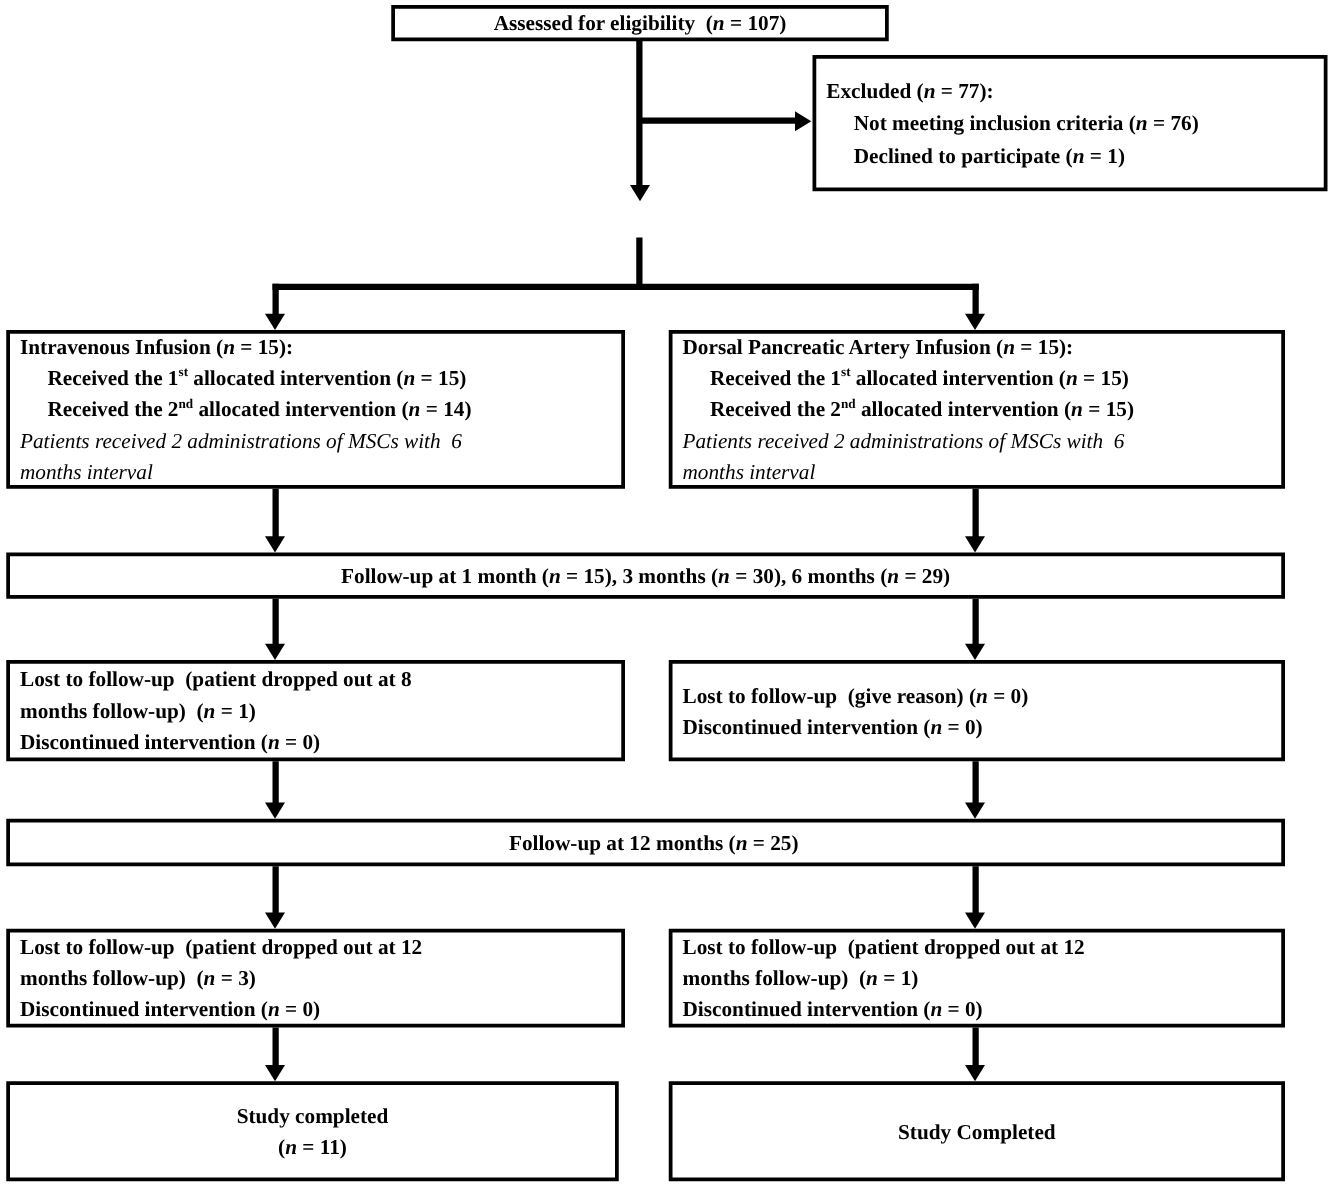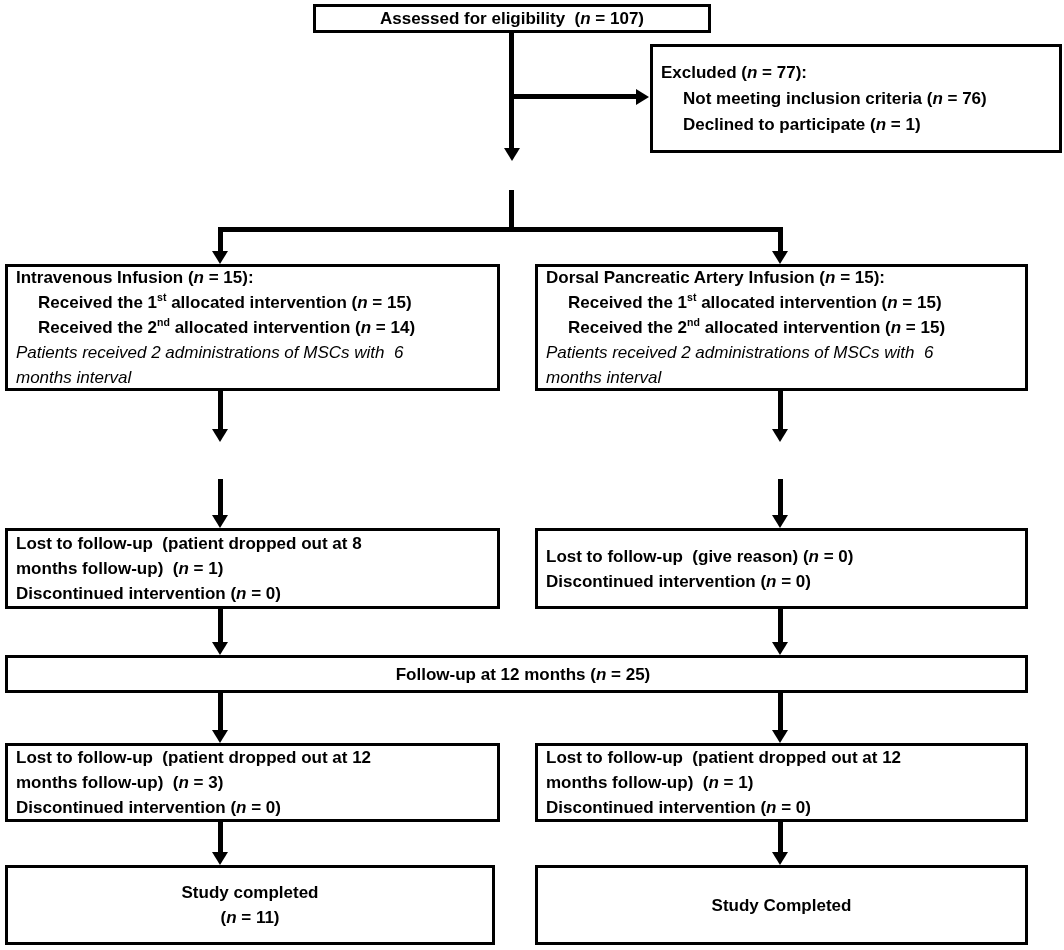--- a/index.html
+++ b/index.html
@@ -1,18 +1,18 @@
 <!DOCTYPE html>
 <html><head>
 <meta charset="utf-8">
 <style>
   html,body{margin:0;padding:0;background:#ffffff;}
   #canvas{
     position:relative;width:1064px;height:950px;background:#ffffff;
-    font-family:Liberation Sans, sans-serif;color:#000;overflow:hidden;
+    font-family:Liberation Serif, serif;color:#000;overflow:hidden;
   }
   .fbox{
     position:absolute;border:3px solid #000;background:#fff;box-sizing:border-box;
     font-weight:bold;font-size:17px;line-height:25px;
     display:flex;flex-direction:column;justify-content:center;
     padding:2px 8px;
   }
   .bl{white-space:pre-wrap;}
   .bl.indent{padding-left:22px;}
   .bl.italic{font-style:italic;font-weight:normal;}
@@ -56,20 +56,23 @@
     </div>
 
   <div class="fbox" style="left:535px;top:264px;width:493px;height:127px;">
       <div class="bl">Dorsal Pancreatic Artery Infusion (<i>n</i> = 15):</div>
       <div class="bl indent">Received the 1<sup>st</sup> allocated intervention (<i>n</i> = 15)</div>
       <div class="bl indent">Received the 2<sup>nd</sup> allocated intervention (<i>n</i> = 15)</div>
       <div class="bl italic">Patients received 2 administrations of MSCs with  6</div>
       <div class="bl italic">months interval</div>
     </div>
 
+  <div class="fbox" style="left:5px;top:442px;width:1023px;height:37px;">
+      <div class="bl center">Follow-up at 1 month (<i>n</i> = 15), 3 months (<i>n</i> = 30), 6 months (<i>n</i> = 29)</div>
+    </div>
 
   <div class="fbox" style="left:5px;top:528px;width:495px;height:81px;">
       <div class="bl">Lost to follow-up  (patient dropped out at 8</div>
       <div class="bl">months follow-up)  (<i>n</i> = 1)</div>
       <div class="bl">Discontinued intervention (<i>n</i> = 0)</div>
     </div>
 
   <div class="fbox" style="left:535px;top:528px;width:493px;height:81px;">
       <div class="bl">Lost to follow-up  (give reason) (<i>n</i> = 0)</div>
       <div class="bl">Discontinued intervention (<i>n</i> = 0)</div>

